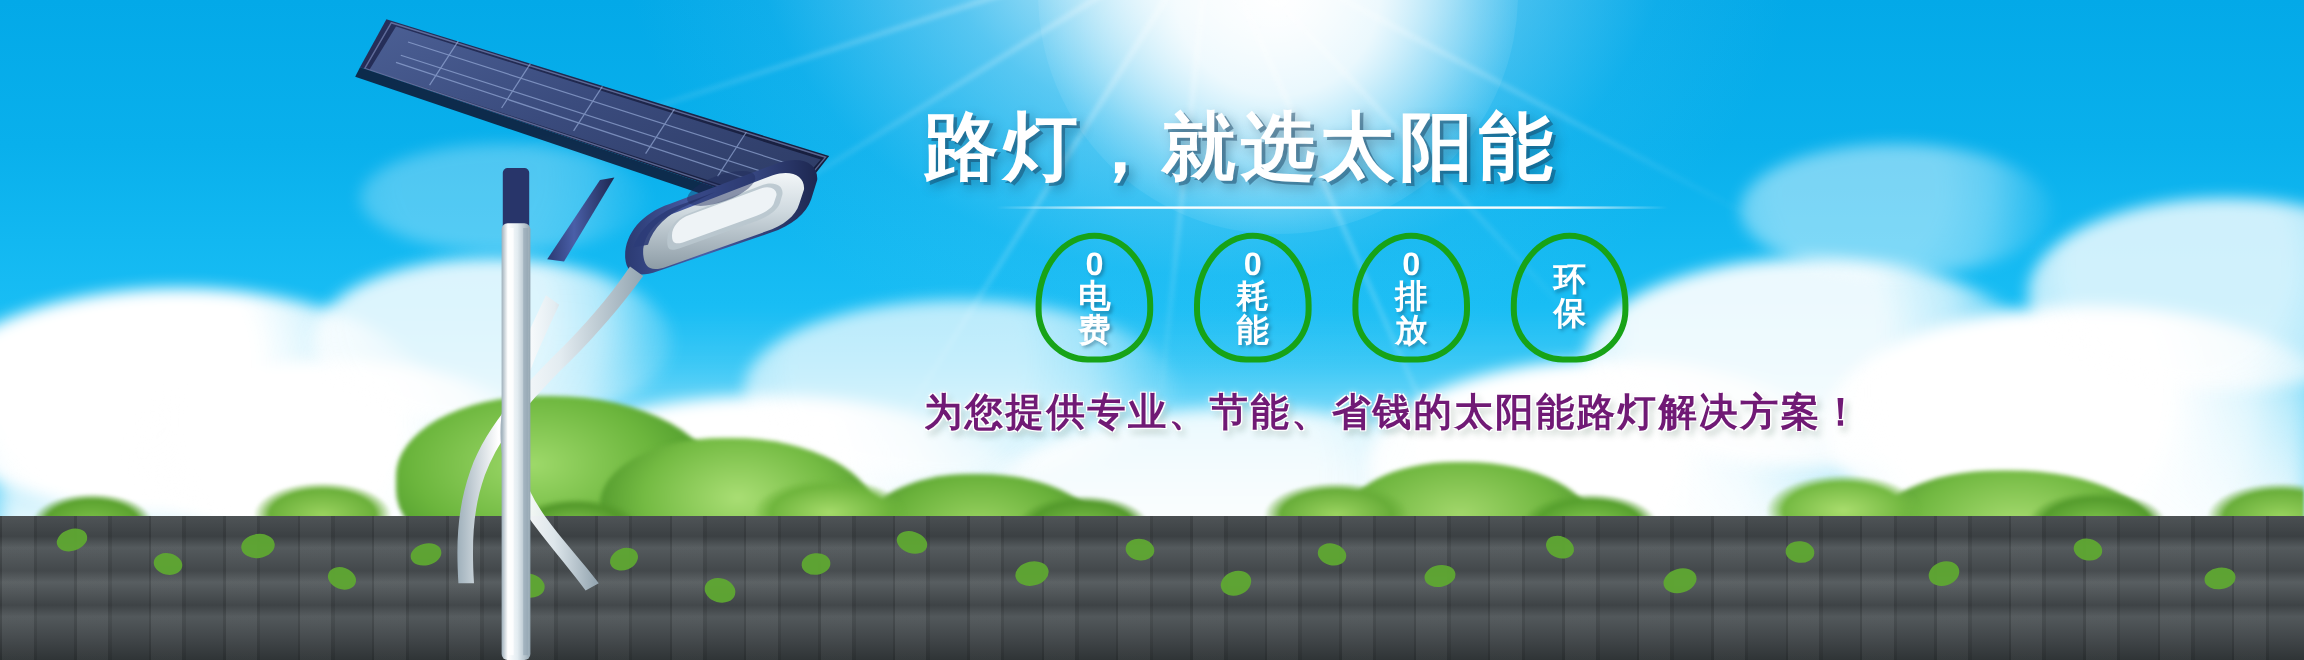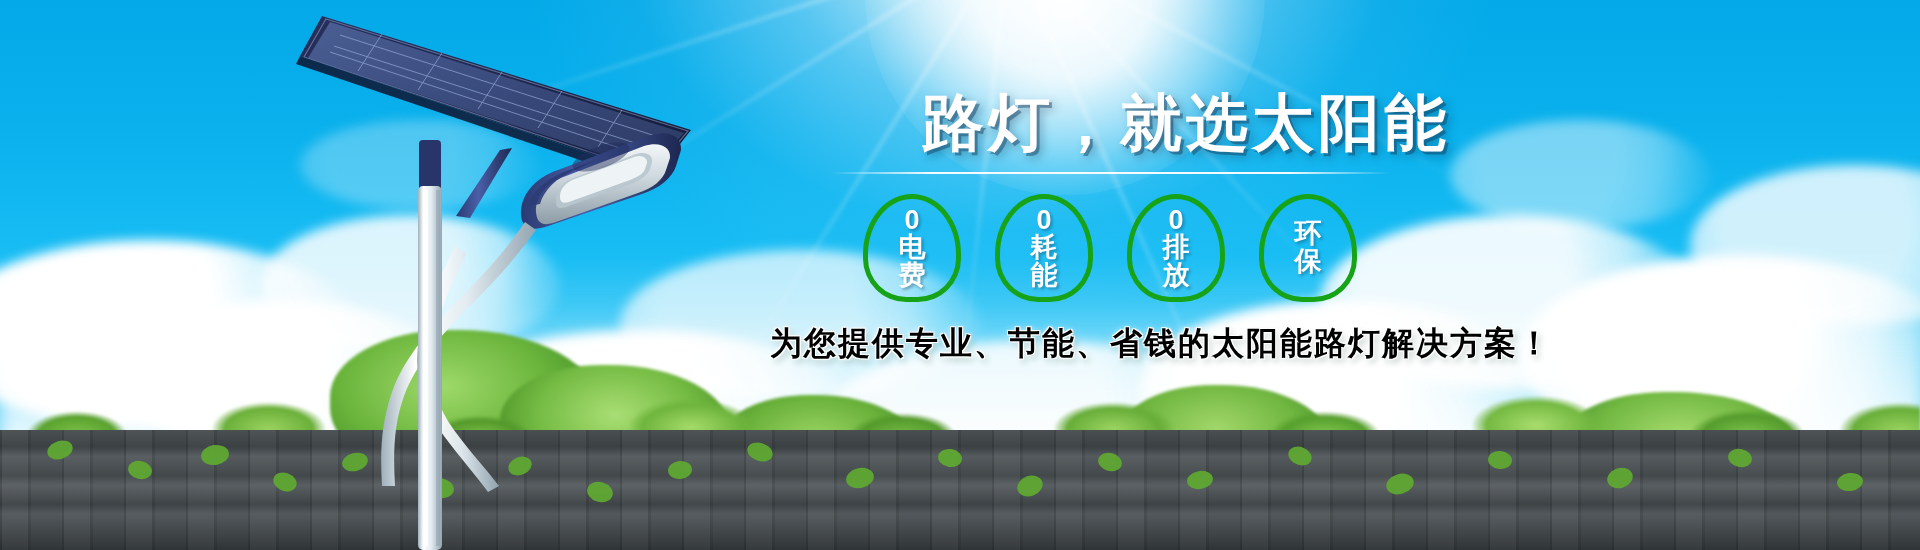--- a/index.html
+++ b/index.html
@@ -80,21 +80,21 @@
     border-radius:46% 54% 50% 50%;
     filter:blur(1.6px);
   }
 
   
   .lamp{position:absolute;left:0;top:0;width:1920px;height:550px;pointer-events:none;}
 
   
   .copy{
     position:absolute;left:770px;top:92px;width:680px;
-    text-align:right;
+    text-align:left;
   }
   .headline{
     margin:0;
     font-size:62px;line-height:1;
     font-weight:bold;letter-spacing:4px;
     color:#ffffff;
     text-shadow:
       3px 3px 0 rgba(20,60,90,.45),
       5px 5px 10px rgba(10,45,75,.35);
     white-space:nowrap;
@@ -118,21 +118,21 @@
     color:#ffffff;
     text-shadow:2px 2px 3px rgba(20,70,100,.45);
     line-height:1.02;
   }
   .badge .b1{font-size:27px;font-weight:bold;}
   .badge .b2{font-size:27px;font-weight:bold;}
   .badge.single{justify-content:center;}
   .subline{
     margin:20px 0 0;
     font-size:32px;font-weight:bold;letter-spacing:2px;
-    color:#000000;
+    color:#701a75;
     text-shadow:
       1px 1px 0 #ffffff,
       -1px -1px 0 #ffffff,
       1px -1px 0 #ffffff,
       -1px 1px 0 #ffffff,
       0 0 6px rgba(255,255,255,.9),
       3px 4px 6px rgba(20,70,40,.28);
     white-space:nowrap;
   }
 </style>

